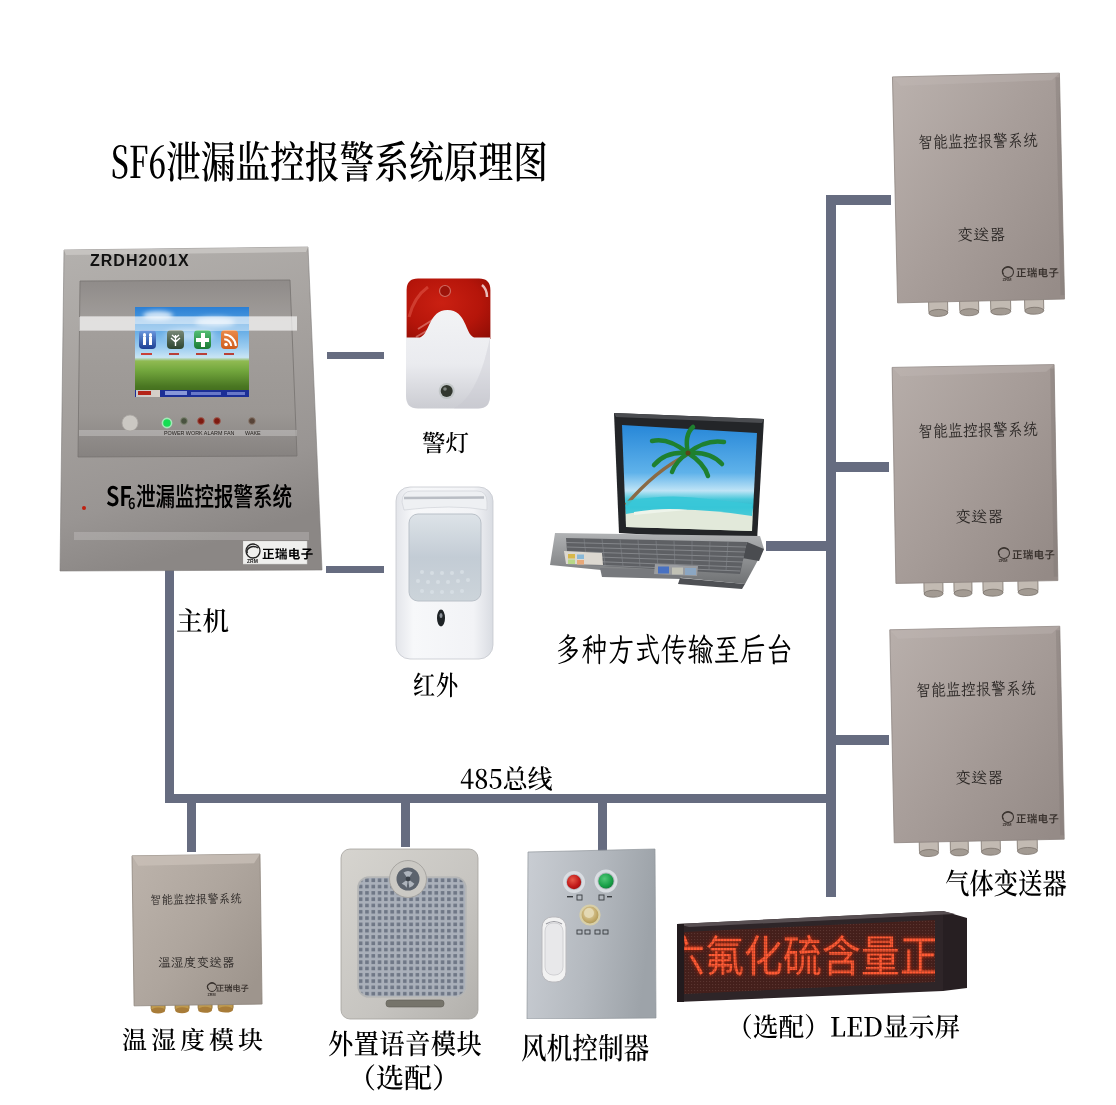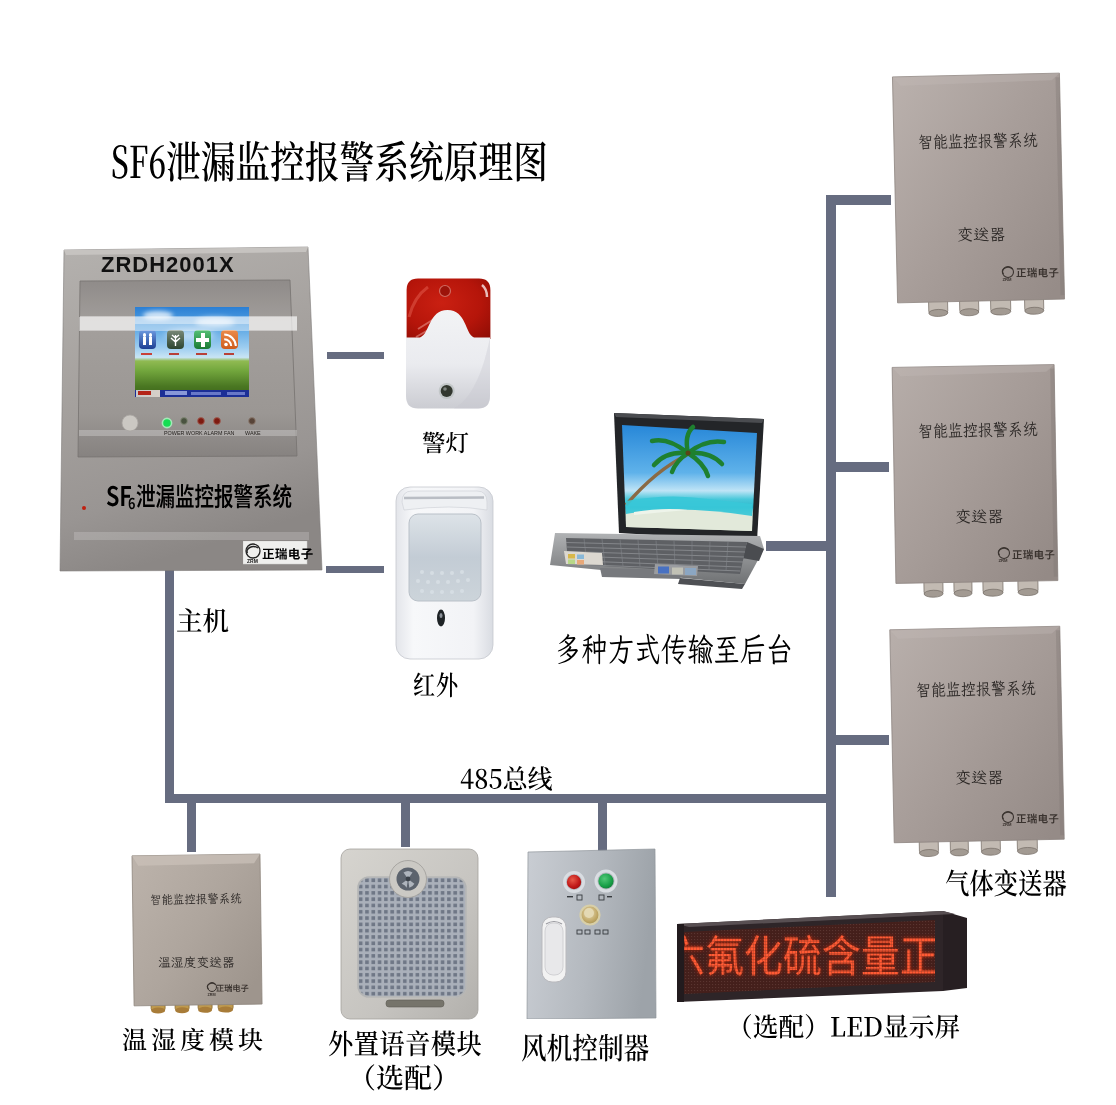--- a/index.html
+++ b/index.html
@@ -84,21 +84,21 @@
 <div class="abs" style="left:89px;top:46px;width:10px;height:1.5px;background:#b84038"></div>
 <div class="abs" style="left:0;top:82.5px;width:114px;height:7.5px;background:#1c2f96"></div>
 <div class="abs" style="left:1px;top:82.5px;width:24px;height:7.5px;background:linear-gradient(90deg,#c8c8c8,#d8d0c8)"></div>
 <div class="abs" style="left:3px;top:84px;width:13px;height:4px;background:#b42418"></div>
 <div class="abs" style="left:30px;top:84px;width:22px;height:3.5px;background:#8898d8"></div>
 <div class="abs" style="left:56px;top:84.5px;width:30px;height:3px;background:#6878c8"></div>
 <div class="abs" style="left:92px;top:84.5px;width:18px;height:3px;background:#6878c8"></div>
 <div class="abs" style="left:0px;top:9px;width:114px;height:8px;background:rgba(255,255,255,0.4)"></div>
 </path></div>
 <div class="abs" style="left:79px;top:317px;width:218px;height:14px;background:rgba(255,255,255,0.42)"></div>
-<div class="abs" style="left:101px;top:252px;font-family:'Liberation Sans',sans-serif;font-weight:bold;font-size:22px;letter-spacing:1px;color:#111">ZRDH2001X</div>
+<div class="abs" style="left:90px;top:252px;font-family:'Liberation Sans',sans-serif;font-weight:bold;font-size:16px;letter-spacing:1px;color:#111">ZRDH2001X</div>
 <svg style="position:absolute;left:106px;top:479px;overflow:visible" width="29" height="33">
     <path transform="translate(0,27.0)" d="M6.7 0.4Q5.1 0.4 3.6 -0.4Q2.1 -1.2 0.9 -2.5L2.6 -5.1Q3.5 -4 4.6 -3.4Q5.7 -2.8 6.8 -2.8Q8.1 -2.8 8.8 -3.5Q9.5 -4.2 9.5 -5.3Q9.5 -6.1 9.2 -6.6Q8.8 -7.1 8.3 -7.5Q7.7 -7.8 7 -8.2L4.9 -9.4Q4.1 -9.8 3.3 -10.5Q2.6 -11.1 2.1 -12.2Q1.6 -13.2 1.6 -14.6Q1.6 -16.3 2.3 -17.5Q3 -18.8 4.2 -19.6Q5.4 -20.3 7 -20.3Q8.4 -20.3 9.7 -19.6Q11 -19 12 -17.8L10.5 -15.5Q9.7 -16.3 8.9 -16.7Q8 -17.2 7 -17.2Q5.9 -17.2 5.2 -16.6Q4.6 -15.9 4.6 -14.9Q4.6 -14.1 4.9 -13.6Q5.3 -13.1 5.9 -12.8Q6.4 -12.4 7.1 -12.1L9.2 -11Q10.2 -10.5 10.9 -9.8Q11.6 -9.1 12.1 -8.1Q12.5 -7 12.5 -5.6Q12.5 -4 11.8 -2.6Q11.1 -1.3 9.8 -0.4Q8.5 0.4 6.7 0.4Z M15.3 0V-20H25V-16.9H18.3V-11.3H24V-8.3H18.3V0Z" fill="#000"></path>
   </svg>
 <svg style="position:absolute;left:128px;top:494px;overflow:visible" width="11" height="18">
     <path transform="translate(0,15.0)" d="M4 0.2Q3.3 0.2 2.7 -0.1Q2.1 -0.5 1.6 -1.1Q1.2 -1.8 0.9 -2.9Q0.7 -3.9 0.7 -5.4Q0.7 -6.9 0.9 -8.1Q1.2 -9.2 1.8 -9.9Q2.3 -10.6 2.9 -10.9Q3.5 -11.3 4.3 -11.3Q5.1 -11.3 5.7 -10.9Q6.3 -10.6 6.7 -10.1L5.8 -8.9Q5.6 -9.2 5.2 -9.5Q4.8 -9.7 4.4 -9.7Q3.8 -9.7 3.3 -9.3Q2.8 -8.9 2.5 -7.9Q2.2 -7 2.2 -5.4Q2.2 -3.9 2.4 -3Q2.6 -2.1 3 -1.7Q3.4 -1.3 3.9 -1.3Q4.3 -1.3 4.6 -1.6Q4.9 -1.8 5.1 -2.3Q5.3 -2.8 5.3 -3.5Q5.3 -4.2 5.1 -4.6Q5 -5.1 4.6 -5.3Q4.3 -5.5 3.9 -5.5Q3.5 -5.5 3 -5.2Q2.6 -4.9 2.2 -4.2L2.1 -5.6Q2.4 -6 2.7 -6.3Q3.1 -6.6 3.5 -6.8Q3.8 -6.9 4.2 -6.9Q5 -6.9 5.6 -6.6Q6.2 -6.2 6.5 -5.4Q6.9 -4.7 6.9 -3.5Q6.9 -2.4 6.5 -1.5Q6.1 -0.7 5.4 -0.2Q4.8 0.2 4 0.2Z" fill="#000"></path>
   </svg>
 <svg style="position:absolute;left:136px;top:480px;overflow:visible" width="160" height="32">
     <path transform="translate(0,26.0)" d="M5.4 -15H18.9V-12.5H5.4ZM1.5 -19.8 2.7 -21.7Q3.2 -21.3 3.9 -20.9Q4.5 -20.4 5.1 -20Q5.7 -19.5 6.1 -19.2L4.9 -17Q4.5 -17.4 4 -17.9Q3.4 -18.4 2.7 -18.9Q2.1 -19.4 1.5 -19.8ZM0.6 -12.7 1.7 -14.7Q2.2 -14.4 2.9 -13.9Q3.5 -13.5 4.1 -13.1Q4.7 -12.6 5.1 -12.3L4 -10.1Q3.6 -10.5 3 -10.9Q2.4 -11.4 1.8 -11.9Q1.1 -12.3 0.6 -12.7ZM1.1 0.2Q1.6 -0.9 2.2 -2.3Q2.7 -3.6 3.3 -5.2Q3.9 -6.7 4.4 -8.3L6 -6.7Q5.5 -5.3 5 -3.8Q4.5 -2.3 4 -0.9Q3.4 0.5 2.9 1.8ZM7.1 -21.1H9V-1.6H18.7V1H7.1ZM11.1 -22H12.9V-7.2H15V-21.3L16.9 -21.2V-4.8H11.1Z M20.8 -19.9 22 -21.8Q22.5 -21.4 23.1 -21Q23.7 -20.5 24.3 -20Q24.9 -19.6 25.2 -19.2L24 -17.1Q23.7 -17.5 23.1 -18Q22.6 -18.5 22 -19Q21.4 -19.5 20.8 -19.9ZM20.2 -12.8 21.3 -14.7Q21.8 -14.4 22.5 -13.9Q23.1 -13.5 23.7 -13Q24.3 -12.6 24.7 -12.3L23.5 -10.1Q23.1 -10.5 22.6 -11Q22 -11.4 21.3 -11.9Q20.7 -12.4 20.2 -12.8ZM29.1 -5.6 29.9 -6.8Q30.3 -6.4 30.8 -6Q31.4 -5.5 31.6 -5.1L30.8 -3.7Q30.5 -4.1 30 -4.6Q29.5 -5.2 29.1 -5.6ZM29 -2.1 29.8 -3.3Q30.3 -2.9 30.8 -2.3Q31.3 -1.8 31.6 -1.4L30.7 -0.1Q30.5 -0.5 29.9 -1.1Q29.4 -1.6 29 -2.1ZM33.4 -5.6 34.2 -6.8Q34.6 -6.5 35.2 -6Q35.7 -5.5 36 -5.1L35.2 -3.8Q34.9 -4.2 34.4 -4.7Q33.9 -5.2 33.4 -5.6ZM33.3 -2.3 34.1 -3.5Q34.5 -3.1 35 -2.6Q35.5 -2.1 35.8 -1.7L35 -0.4Q34.7 -0.8 34.2 -1.3Q33.7 -1.9 33.3 -2.3ZM20.3 0.6Q20.7 -0.5 21.2 -1.9Q21.6 -3.3 22.1 -4.8Q22.5 -6.4 22.9 -7.9L24.5 -6.5Q24.2 -5.1 23.8 -3.6Q23.4 -2.2 23 -0.7Q22.5 0.7 22.1 1.9ZM27.3 -9.5H36.7V-7.5H28.9V2.2H27.3ZM26.7 -21.1H37.5V-14.8H26.7V-17H35.6V-18.9H26.7ZM25.7 -21.1H27.5V-13.6Q27.5 -11.9 27.4 -9.9Q27.4 -7.9 27.1 -5.7Q26.9 -3.6 26.4 -1.6Q25.9 0.4 25.2 2.1Q25 1.9 24.7 1.6Q24.4 1.4 24.1 1.1Q23.8 0.8 23.6 0.7Q24.3 -0.8 24.7 -2.7Q25.2 -4.5 25.4 -6.4Q25.6 -8.3 25.6 -10.2Q25.7 -12 25.7 -13.6ZM36.1 -9.5H37.8V0.1Q37.8 0.9 37.7 1.3Q37.6 1.7 37.2 1.9Q36.8 2.1 36.3 2.2Q35.7 2.2 34.9 2.2Q34.9 1.8 34.7 1.3Q34.6 0.8 34.4 0.4Q34.9 0.5 35.3 0.5Q35.7 0.5 35.9 0.5Q36 0.4 36.1 0.4Q36.1 0.3 36.1 0.1ZM26.9 -13.2H38V-11.1H26.9ZM31.7 -12.3H33.3V2.1H31.7Z M50.8 -21.9 52.7 -21.4Q52.3 -19.4 51.7 -17.4Q51.2 -15.4 50.5 -13.8Q49.8 -12.1 49 -10.8Q48.8 -11 48.5 -11.3Q48.2 -11.6 47.9 -11.9Q47.6 -12.2 47.3 -12.4Q48.5 -14.1 49.4 -16.6Q50.3 -19.1 50.8 -21.9ZM51 -18.4H57.5V-16H50.2ZM39.9 -0.8H57.7V1.6H39.9ZM42 -8.1H55.7V0H53.8V-5.8H51.7V0H49.8V-5.8H47.7V0H45.9V-5.8H43.8V0H42ZM51.4 -13.5 52.9 -14.9Q53.5 -14.3 54.2 -13.6Q54.9 -12.8 55.5 -12Q56.1 -11.3 56.5 -10.7L54.9 -9.1Q54.5 -9.7 54 -10.5Q53.4 -11.3 52.7 -12.1Q52 -12.9 51.4 -13.5ZM45 -21.9H47V-9.4H45ZM41.2 -21.1H43.1V-10.1H41.2Z M59 -8Q60.2 -8.4 61.8 -9.1Q63.3 -9.8 64.9 -10.6L65.3 -8.2Q63.8 -7.5 62.3 -6.8Q60.7 -6 59.5 -5.4ZM59.3 -17.2H65.1V-14.7H59.3ZM61.4 -22H63.3V-1Q63.3 -0 63.1 0.5Q62.9 1.1 62.5 1.4Q62.1 1.7 61.5 1.8Q60.9 1.9 59.9 1.9Q59.9 1.4 59.7 0.7Q59.6 -0 59.4 -0.6Q60 -0.5 60.4 -0.5Q60.9 -0.5 61.1 -0.5Q61.3 -0.5 61.3 -0.6Q61.4 -0.7 61.4 -1ZM66.4 -9H76V-6.7H66.4ZM64.9 -1H77.4V1.4H64.9ZM65.6 -19H77.1V-14.4H75.2V-16.7H67.4V-14.3H65.6ZM70.2 -7.6H72.2V0.2H70.2ZM69.7 -21.5 71.6 -22.1Q71.9 -21.3 72.2 -20.3Q72.5 -19.4 72.6 -18.7L70.7 -18Q70.5 -18.7 70.2 -19.7Q70 -20.7 69.7 -21.5ZM71.8 -13.9 73 -15.5Q73.6 -14.8 74.3 -14Q75 -13.2 75.7 -12.5Q76.4 -11.7 76.8 -11.1L75.5 -9.4Q75.1 -10 74.5 -10.8Q73.8 -11.6 73.1 -12.4Q72.4 -13.2 71.8 -13.9ZM69.2 -15.4 70.9 -14.5Q70.4 -13.5 69.7 -12.5Q69 -11.5 68.2 -10.7Q67.5 -9.8 66.7 -9.1Q66.6 -9.4 66.4 -9.8Q66.2 -10.2 66 -10.6Q65.8 -11 65.6 -11.2Q66.6 -12 67.6 -13.1Q68.5 -14.2 69.2 -15.4Z M87.5 -12.1H94.8V-9.7H87.5ZM90 -10.7Q90.6 -8.4 91.6 -6.3Q92.6 -4.2 93.9 -2.6Q95.3 -1 96.9 -0.1Q96.7 0.2 96.4 0.6Q96.2 1 95.9 1.4Q95.7 1.8 95.5 2.2Q93.8 1.1 92.4 -0.8Q91 -2.6 90 -5Q89 -7.4 88.3 -10.1ZM94.3 -12.1H94.6L95 -12.2L96.3 -11.6Q95.9 -8.5 94.9 -5.8Q94 -3.2 92.6 -1.1Q91.2 1 89.2 2.3Q89 1.8 88.6 1.3Q88.2 0.7 87.9 0.3Q89.2 -0.6 90.3 -1.8Q91.4 -3 92.2 -4.6Q93 -6.1 93.5 -7.9Q94 -9.6 94.3 -11.6ZM93.7 -21.1H95.7Q95.7 -21.1 95.7 -20.7Q95.7 -20.3 95.7 -20.1Q95.6 -17.3 95.5 -16Q95.3 -14.7 95 -14.2Q94.7 -13.7 94.3 -13.6Q93.9 -13.4 93.3 -13.3Q92.8 -13.3 92 -13.3Q91.2 -13.3 90.2 -13.4Q90.2 -13.9 90.1 -14.5Q89.9 -15.1 89.7 -15.5Q90.3 -15.5 90.9 -15.5Q91.4 -15.4 91.8 -15.4Q92.3 -15.4 92.5 -15.4Q92.8 -15.4 92.9 -15.4Q93.1 -15.5 93.3 -15.6Q93.4 -15.8 93.5 -16.4Q93.6 -16.9 93.6 -18Q93.7 -19.1 93.7 -20.7ZM78.5 -8.6Q79.4 -8.8 80.5 -9.2Q81.7 -9.6 82.9 -10Q84.1 -10.4 85.4 -10.9L85.6 -8.3Q83.9 -7.6 82.2 -7Q80.4 -6.3 79 -5.8ZM78.8 -16.9H85.4V-14.3H78.8ZM81.4 -22H83.4V-0.9Q83.4 0.2 83.2 0.8Q83 1.4 82.5 1.7Q82 2 81.2 2.1Q80.5 2.2 79.3 2.2Q79.2 1.7 79.1 0.9Q78.9 0.2 78.7 -0.3Q79.4 -0.3 80.1 -0.3Q80.7 -0.3 80.9 -0.3Q81.2 -0.3 81.3 -0.4Q81.4 -0.5 81.4 -0.9ZM86.1 -21.1H94.3V-18.6H88.1V2.1H86.1Z M102.1 0H112.4V1.5H102.1ZM101.1 -5.1H113.5V-3.7H101.1ZM101.1 -7.4H113.5V-6H101.1ZM98.7 -10H115.8V-8.3H98.7ZM100.9 -2.8H113.8V2.2H111.8V-1.4H102.8V2.2H100.9ZM98.5 -20.9H107.8V-19.3H98.5ZM100.6 -21.9H102.3V-18.5H100.6ZM104.1 -21.9H105.8V-18.5H104.1ZM109.7 -19.9H116V-18.1H109.7ZM100.4 -17.8H105.9V-16.4H100.4ZM109.8 -22 111.3 -21.5Q110.8 -19.6 110 -17.9Q109.1 -16.2 108.2 -15.1Q108 -15.2 107.8 -15.5Q107.6 -15.7 107.3 -16Q107.1 -16.3 106.9 -16.4Q107.9 -17.4 108.6 -18.9Q109.3 -20.4 109.8 -22ZM113.2 -19.1 114.9 -18.9Q114.5 -16.7 113.6 -15.2Q112.7 -13.6 111.4 -12.6Q110.2 -11.5 108.6 -10.8Q108.5 -11.1 108.3 -11.4Q108.2 -11.8 108 -12.1Q107.8 -12.5 107.6 -12.7Q109.8 -13.4 111.3 -14.9Q112.7 -16.4 113.2 -19.1ZM110.1 -18.5Q110.9 -16.3 112.5 -14.7Q114.2 -13.2 116.4 -12.6Q116.1 -12.2 115.8 -11.7Q115.5 -11.1 115.3 -10.6Q113 -11.5 111.3 -13.3Q109.6 -15.2 108.7 -18ZM100.3 -15.7H104.2V-11.8H100.3V-13.1H102.8V-14.4H100.3ZM105.4 -17.8H107Q107 -17.8 107 -17.5Q107 -17.2 107 -17Q107 -15.3 106.9 -14.2Q106.8 -13.1 106.7 -12.5Q106.5 -11.9 106.4 -11.6Q106.2 -11.2 105.9 -11.1Q105.7 -10.9 105.4 -10.9Q105.1 -10.9 104.7 -10.9Q104.3 -10.9 103.9 -10.9Q103.9 -11.3 103.8 -11.8Q103.7 -12.3 103.5 -12.6Q103.9 -12.6 104.1 -12.6Q104.4 -12.6 104.5 -12.6Q104.7 -12.6 104.8 -12.6Q104.9 -12.7 104.9 -12.8Q105.1 -13.1 105.2 -14.1Q105.3 -15.1 105.4 -17.5ZM100.2 -18.7 101.7 -18.4Q101.3 -17.1 100.7 -15.9Q100.1 -14.7 99.1 -13.7Q98.9 -14 98.6 -14.5Q98.3 -14.9 98 -15.1Q98.8 -15.9 99.4 -16.8Q99.9 -17.8 100.2 -18.7ZM99.7 -15.7H101.1V-11.1H99.7ZM105.9 -11 107.6 -11.6Q107.9 -11.1 108.1 -10.5Q108.4 -9.9 108.5 -9.4L106.6 -8.7Q106.5 -9.2 106.3 -9.8Q106.1 -10.5 105.9 -11Z M122.1 -5.7 124.1 -4.7Q123.5 -3.7 122.8 -2.7Q122 -1.7 121.2 -0.8Q120.5 0.1 119.7 0.8Q119.5 0.5 119.2 0.2Q118.9 -0.1 118.6 -0.5Q118.2 -0.8 118 -1Q119.1 -1.8 120.2 -3.1Q121.3 -4.4 122.1 -5.7ZM129.2 -4.4 130.8 -5.8Q131.6 -5.1 132.5 -4.2Q133.3 -3.3 134.1 -2.4Q134.9 -1.5 135.4 -0.8L133.6 0.8Q133.2 0.1 132.4 -0.8Q131.7 -1.8 130.8 -2.7Q130 -3.7 129.2 -4.4ZM125.9 -7.7H127.9V-0.8Q127.9 0.2 127.7 0.7Q127.5 1.3 126.9 1.6Q126.3 1.9 125.5 2Q124.7 2.1 123.6 2.1Q123.6 1.5 123.4 0.7Q123.1 -0 122.9 -0.6Q123.5 -0.5 124 -0.5Q124.5 -0.5 124.9 -0.5Q125.3 -0.5 125.5 -0.5Q125.7 -0.5 125.8 -0.6Q125.9 -0.7 125.9 -0.9ZM132.5 -22 133.9 -19.8Q132.4 -19.3 130.6 -18.9Q128.9 -18.6 127 -18.3Q125.1 -18.1 123.1 -17.9Q121.2 -17.7 119.4 -17.6Q119.4 -18.1 119.2 -18.8Q119.1 -19.5 118.9 -20Q120.7 -20.1 122.6 -20.2Q124.5 -20.4 126.3 -20.7Q128.1 -20.9 129.7 -21.2Q131.2 -21.6 132.5 -22ZM119.6 -6.1Q119.6 -6.3 119.5 -6.8Q119.4 -7.2 119.2 -7.7Q119.1 -8.1 119 -8.5Q119.5 -8.6 120.2 -8.9Q120.8 -9.3 121.8 -9.9Q122.3 -10.2 123.2 -10.9Q124.2 -11.6 125.5 -12.6Q126.7 -13.7 128 -14.9Q129.3 -16.1 130.5 -17.4L132 -15.7Q129.3 -13 126.5 -10.8Q123.7 -8.7 120.9 -7.2V-7.1Q120.9 -7.1 120.7 -7Q120.5 -6.9 120.2 -6.8Q120 -6.6 119.8 -6.4Q119.6 -6.2 119.6 -6.1ZM119.6 -6.1 119.5 -8 120.7 -8.8 132.8 -9.9Q132.8 -9.4 132.8 -8.8Q132.8 -8.2 132.8 -7.8Q130 -7.5 128 -7.3Q126 -7.1 124.6 -6.9Q123.2 -6.8 122.3 -6.7Q121.4 -6.6 120.9 -6.5Q120.4 -6.4 120.1 -6.3Q119.8 -6.2 119.6 -6.1ZM120.5 -11.6Q120.5 -11.9 120.4 -12.3Q120.3 -12.7 120.2 -13.2Q120.1 -13.6 120 -14Q120.3 -14 120.7 -14.3Q121 -14.5 121.4 -15Q121.7 -15.2 122.1 -15.6Q122.6 -16.1 123.2 -16.7Q123.7 -17.4 124.3 -18.1Q124.9 -18.9 125.4 -19.7L127.1 -18.4Q125.8 -16.8 124.5 -15.3Q123.1 -13.9 121.7 -12.8V-12.8Q121.7 -12.8 121.5 -12.6Q121.3 -12.5 121.1 -12.4Q120.9 -12.2 120.7 -12Q120.5 -11.8 120.5 -11.6ZM120.5 -11.6 120.5 -13.4 121.5 -14.1 128.5 -14.6Q128.4 -14.1 128.3 -13.5Q128.3 -12.9 128.2 -12.5Q125.9 -12.4 124.4 -12.2Q123 -12.1 122.2 -12Q121.5 -11.9 121.1 -11.8Q120.7 -11.8 120.5 -11.6ZM129.7 -11.5 131.2 -12.5Q131.9 -11.7 132.7 -10.6Q133.4 -9.5 134.1 -8.5Q134.7 -7.5 135.1 -6.7L133.5 -5.4Q133.1 -6.2 132.5 -7.3Q131.9 -8.4 131.1 -9.5Q130.4 -10.6 129.7 -11.5Z M150.8 -14.3 152.4 -15.3Q152.9 -14.4 153.4 -13.4Q154 -12.3 154.5 -11.3Q155 -10.3 155.2 -9.5L153.5 -8.3Q153.3 -9.1 152.9 -10.1Q152.4 -11.2 151.9 -12.3Q151.4 -13.4 150.8 -14.3ZM144.3 -18.4H155.1V-16.1H144.3ZM149.9 -9H151.9V-1.4Q151.9 -0.8 151.9 -0.6Q152 -0.5 152.3 -0.5Q152.3 -0.5 152.5 -0.5Q152.7 -0.5 152.9 -0.5Q153.1 -0.5 153.2 -0.5Q153.4 -0.5 153.5 -0.8Q153.6 -1 153.6 -1.8Q153.6 -2.7 153.7 -4.3Q154 -3.9 154.5 -3.7Q155 -3.4 155.4 -3.2Q155.3 -1.3 155.1 -0.2Q154.9 0.9 154.5 1.3Q154.1 1.8 153.4 1.8Q153.3 1.8 153.1 1.8Q152.9 1.8 152.6 1.8Q152.4 1.8 152.2 1.8Q152 1.8 151.9 1.8Q151.1 1.8 150.7 1.5Q150.2 1.2 150.1 0.5Q149.9 -0.2 149.9 -1.3ZM146.2 -9H148.2Q148.1 -6.9 148 -5.2Q147.8 -3.4 147.3 -2Q146.9 -0.6 146.1 0.4Q145.3 1.5 143.9 2.3Q143.8 1.9 143.6 1.5Q143.4 1.1 143.2 0.7Q142.9 0.3 142.7 0.1Q143.9 -0.5 144.5 -1.4Q145.2 -2.2 145.6 -3.3Q145.9 -4.4 146.1 -5.8Q146.2 -7.3 146.2 -9ZM144.5 -8.7 144.4 -10.7 145.4 -11.5 153 -12.4Q153 -11.9 153.1 -11.2Q153.2 -10.6 153.2 -10.2Q151.1 -9.9 149.6 -9.7Q148.1 -9.5 147.2 -9.4Q146.3 -9.2 145.8 -9.1Q145.2 -9 145 -8.9Q144.7 -8.8 144.5 -8.7ZM147.9 -21.5 149.8 -22.1Q150.1 -21.4 150.4 -20.4Q150.7 -19.5 150.9 -18.9L148.9 -18.2Q148.7 -18.8 148.5 -19.7Q148.2 -20.7 147.9 -21.5ZM144.5 -8.7Q144.4 -9.1 144.3 -9.6Q144.2 -10 144.1 -10.5Q144 -11 143.9 -11.3Q144.2 -11.4 144.5 -11.6Q144.9 -11.8 145.2 -12.1Q145.4 -12.4 145.8 -13.1Q146.2 -13.7 146.7 -14.6Q147.2 -15.4 147.7 -16.2Q148.1 -17 148.4 -17.5H150.7Q150.3 -16.8 149.8 -15.8Q149.2 -14.8 148.7 -13.8Q148.1 -12.8 147.6 -11.9Q147 -11 146.6 -10.4Q146.6 -10.4 146.4 -10.3Q146.2 -10.2 145.9 -10Q145.6 -9.8 145.2 -9.6Q144.9 -9.4 144.7 -9.2Q144.5 -8.9 144.5 -8.7ZM137.8 -4.5Q137.8 -4.8 137.6 -5.3Q137.5 -5.7 137.4 -6.2Q137.3 -6.7 137.2 -7Q137.5 -7.1 137.9 -7.6Q138.2 -8 138.7 -8.7Q138.9 -9.1 139.4 -9.9Q139.8 -10.7 140.4 -11.8Q140.9 -12.8 141.5 -14.1Q142.1 -15.4 142.6 -16.7L144.3 -15.3Q143.2 -12.7 141.9 -10.3Q140.5 -7.8 139.1 -5.9V-5.9Q139.1 -5.9 138.9 -5.7Q138.7 -5.6 138.5 -5.4Q138.2 -5.2 138 -4.9Q137.8 -4.7 137.8 -4.5ZM137.8 -4.5 137.7 -6.8 138.5 -7.6 143.7 -9Q143.7 -8.5 143.7 -7.8Q143.7 -7.1 143.8 -6.7Q142 -6.1 140.9 -5.8Q139.8 -5.4 139.2 -5.2Q138.6 -5 138.3 -4.8Q138 -4.7 137.8 -4.5ZM137.7 -10.8Q137.6 -11.1 137.5 -11.6Q137.4 -12.1 137.2 -12.6Q137.1 -13.2 137 -13.5Q137.3 -13.6 137.5 -14Q137.8 -14.4 138.1 -15.1Q138.3 -15.4 138.6 -16.1Q138.9 -16.8 139.3 -17.8Q139.6 -18.8 140 -19.9Q140.4 -21 140.6 -22.2L142.7 -20.9Q142.2 -19.4 141.6 -17.9Q140.9 -16.3 140.2 -14.9Q139.5 -13.5 138.8 -12.3V-12.2Q138.8 -12.2 138.7 -12.1Q138.5 -12 138.3 -11.7Q138 -11.5 137.9 -11.3Q137.7 -11 137.7 -10.8ZM137.7 -10.8 137.6 -12.8 138.5 -13.6 141.9 -14Q141.8 -13.5 141.8 -12.8Q141.7 -12.2 141.7 -11.8Q140.6 -11.6 139.8 -11.4Q139.1 -11.3 138.7 -11.2Q138.3 -11.1 138 -11Q137.8 -10.9 137.7 -10.8ZM137.2 -1.6Q138 -1.9 139.1 -2.4Q140.1 -2.8 141.3 -3.3Q142.5 -3.9 143.7 -4.4L144.1 -2.1Q142.4 -1.3 140.8 -0.5Q139.1 0.3 137.7 1Z" fill="#000"></path>
   </svg>
 <svg class="abs" style="left:243px;top:541px" width="66" height="25">

